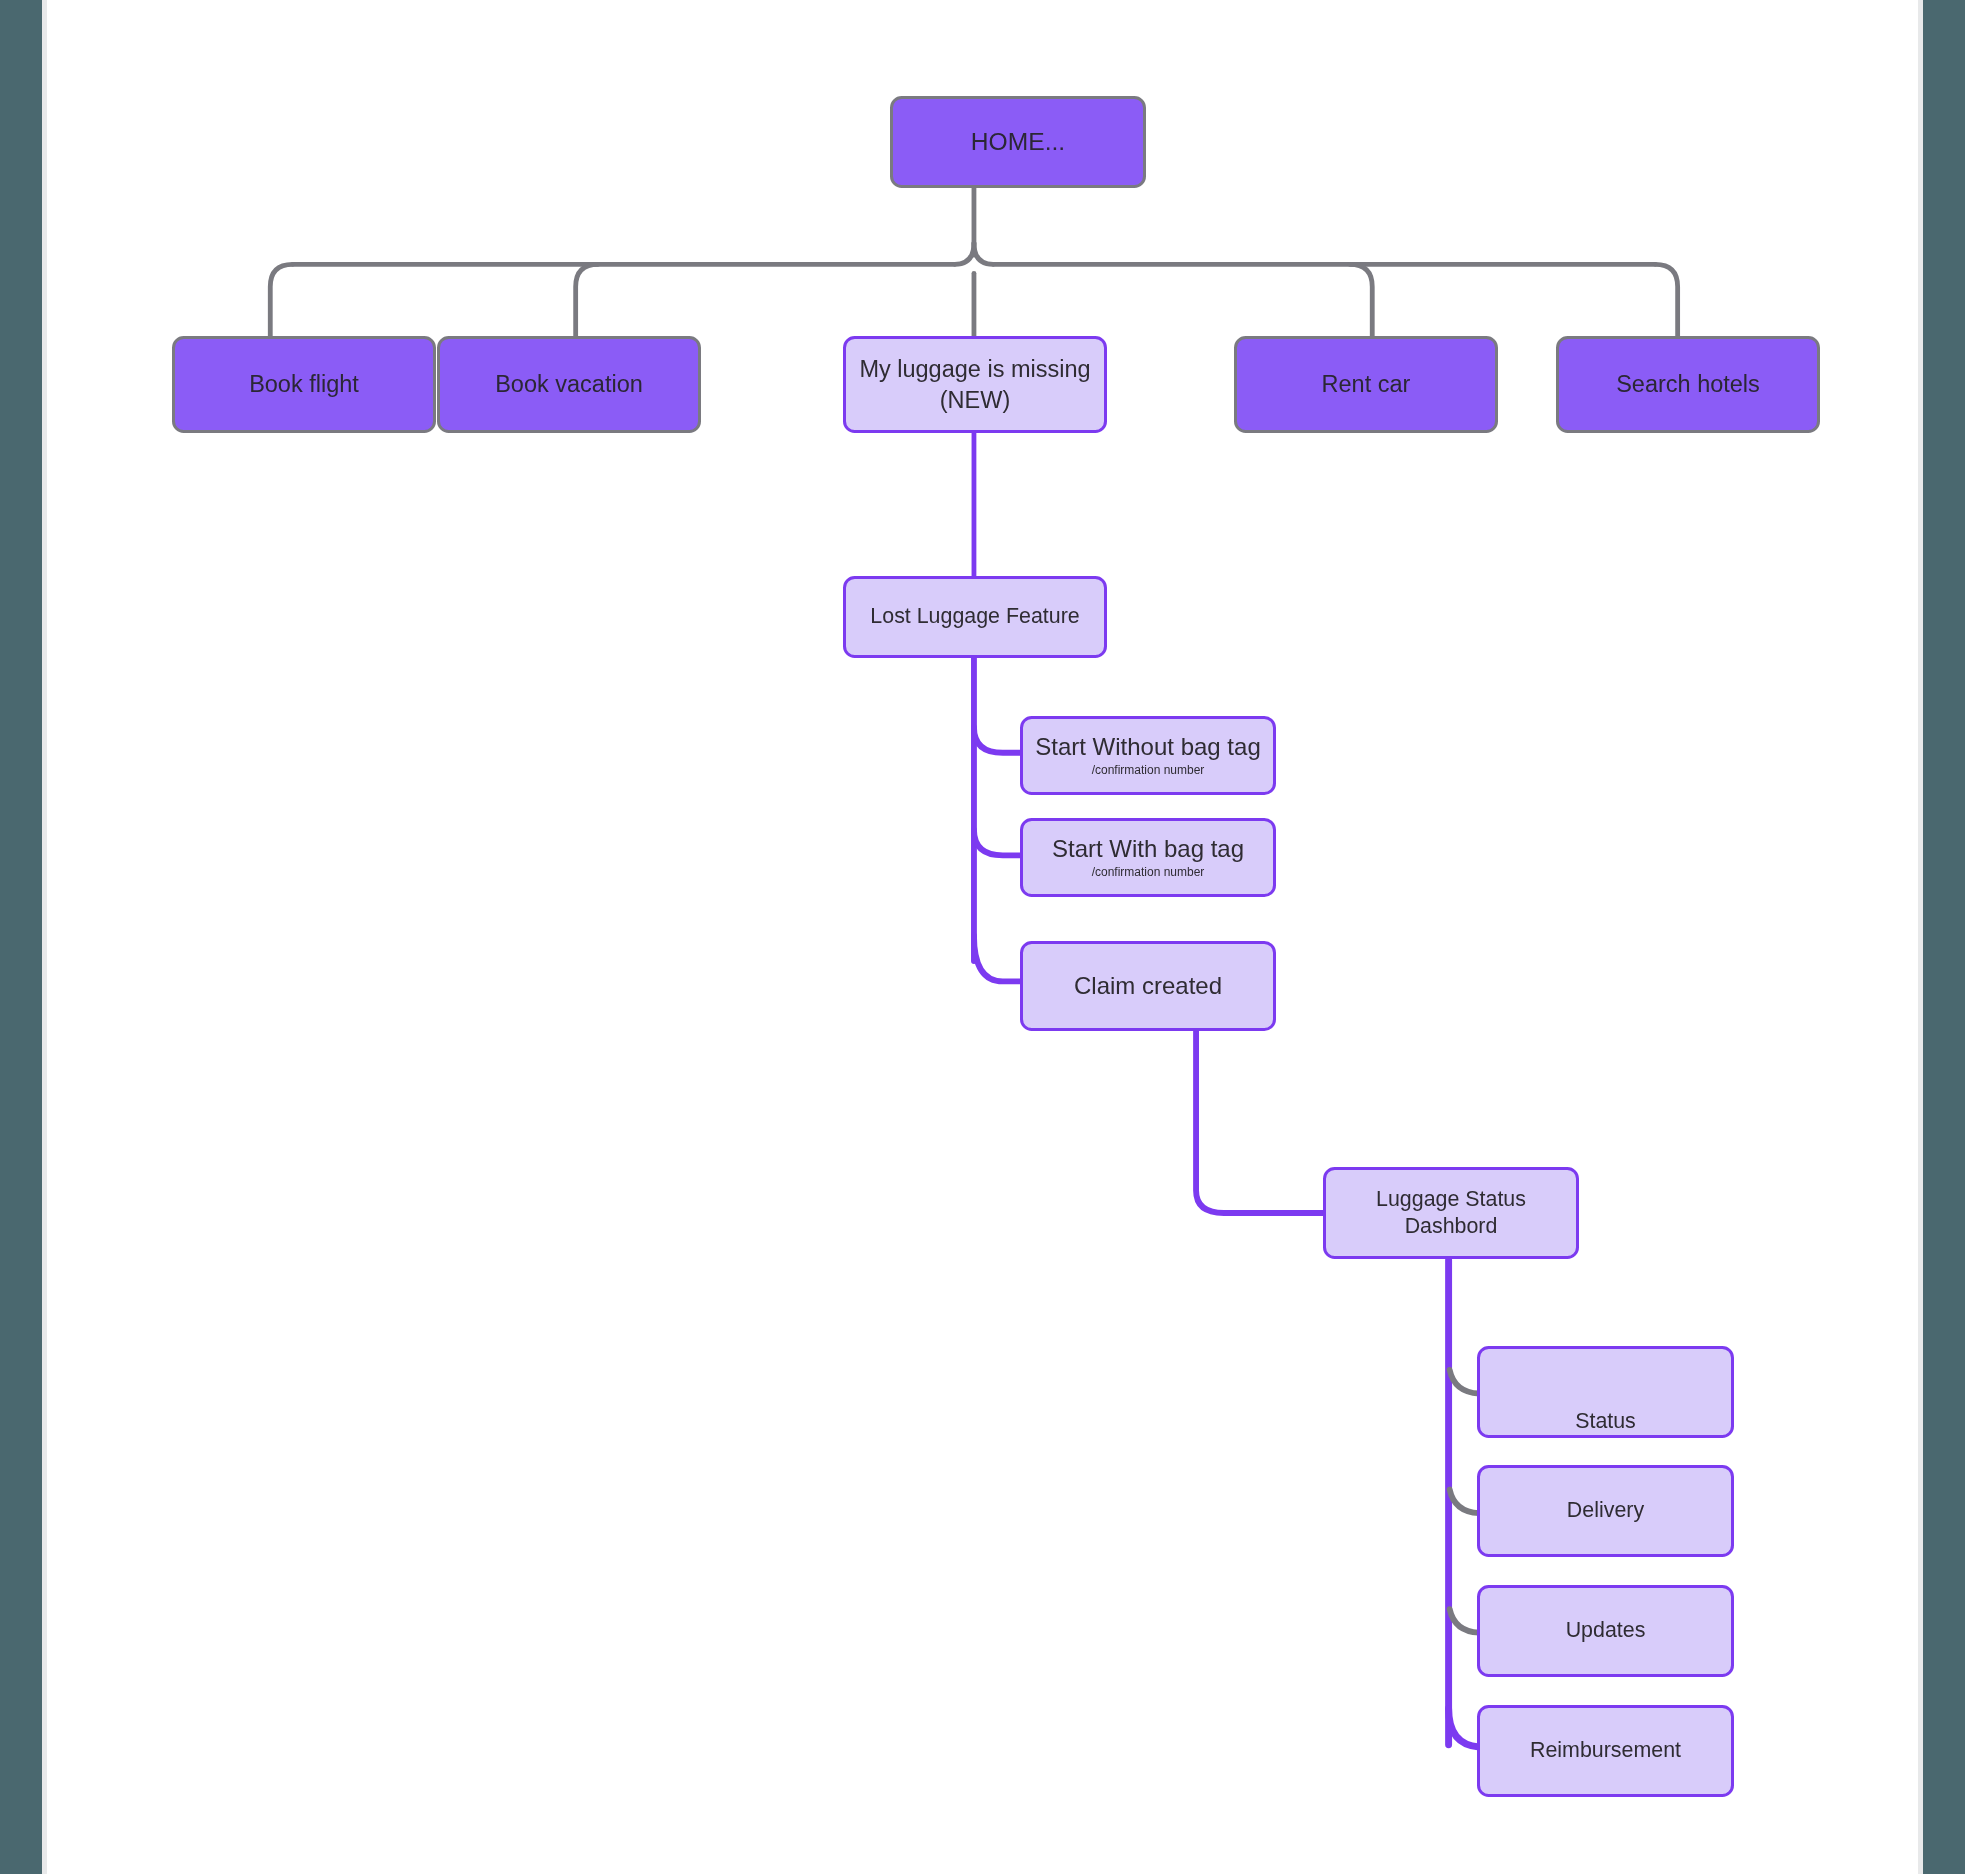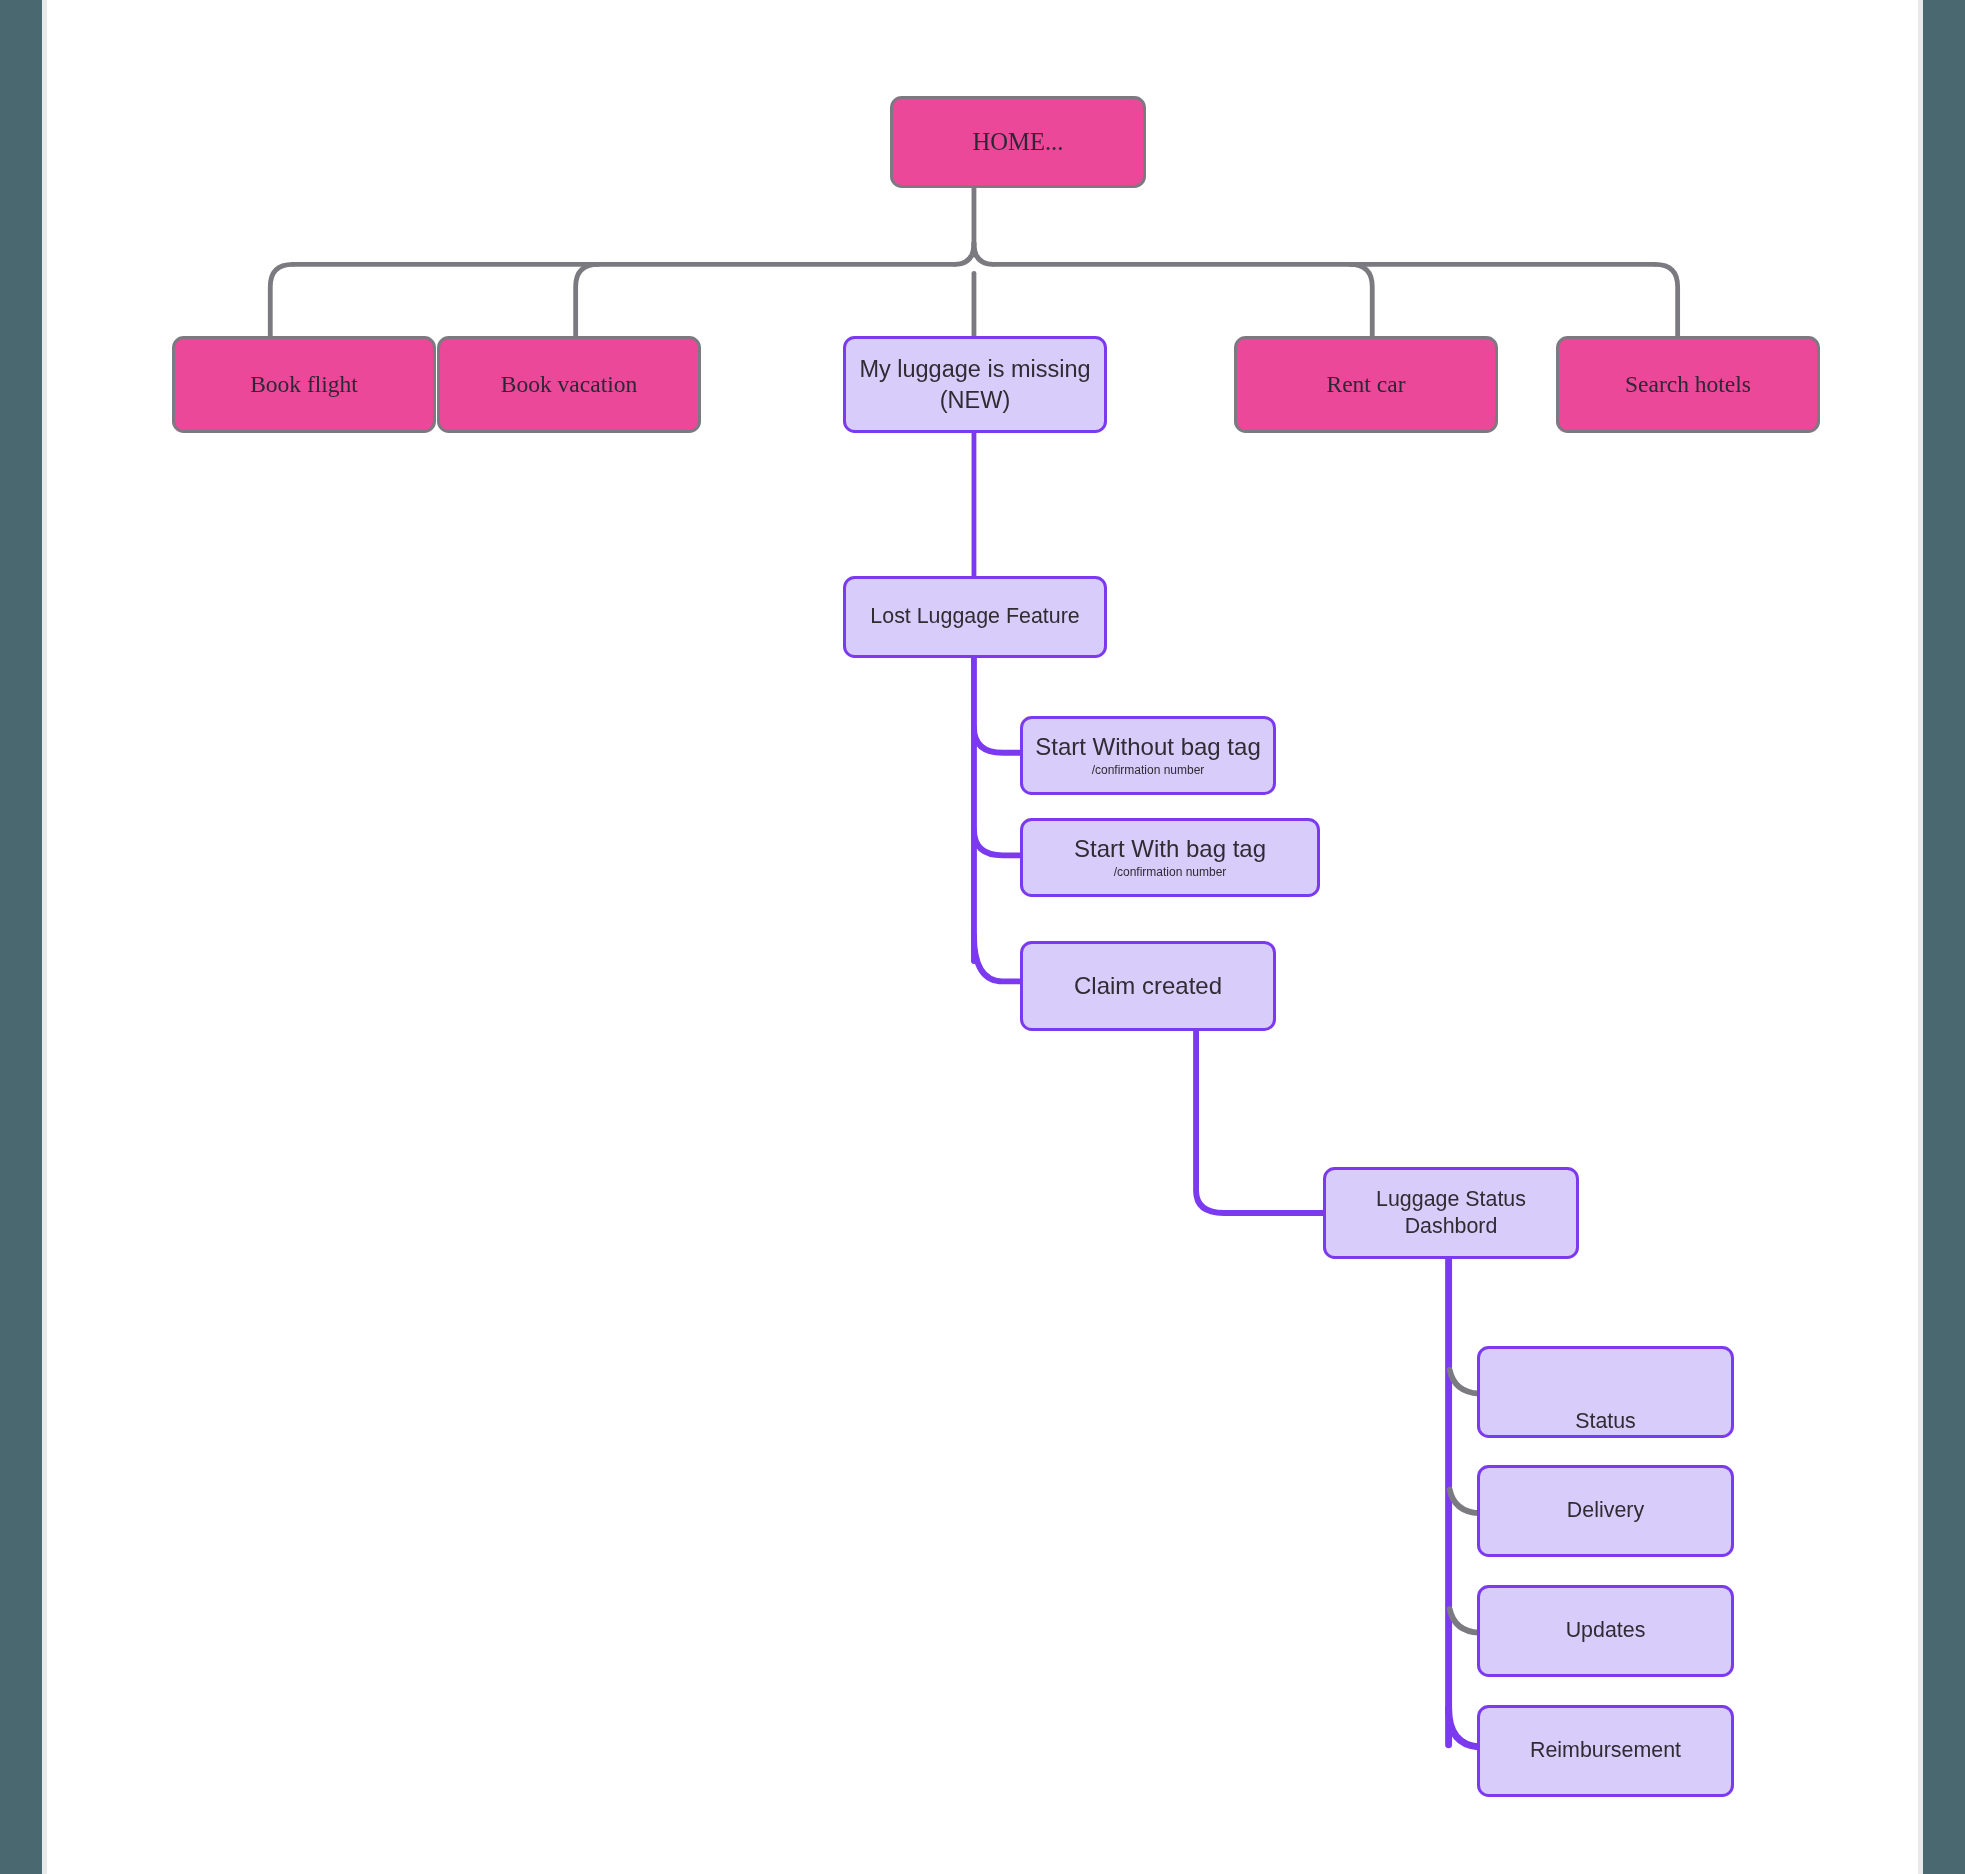--- a/index.html
+++ b/index.html
@@ -59,24 +59,23 @@
     box-sizing: border-box;
     display: flex;
     flex-direction: column;
     align-items: center;
     justify-content: center;
     border-radius: 11.7px;
     text-align: center;
     line-height: 1.28;
   }
   .node.plain {
-    background: #ec4899;
+    background: #8b5cf6;
     border: 3.7px solid #7A7A80;
     color: #2B2735;
-    font-family: Liberation Serif, serif;
   }
   .node.accent {
     background: #D8CCFA;
     border: 3.7px solid #7C3AF0;
     color: #2F2C33;
   }
   .node .title {
     display: block;
     white-space: pre-line;
   }
@@ -171,21 +170,21 @@
 
     <div class="node accent" style="left:796px; top:576px; width:264px; height:82px;">
       <span class="title t-lvl2">Lost Luggage Feature</span>
     </div>
 
     <div class="node accent" style="left:973px; top:716px; width:256px; height:79px;">
       <span class="title t-lvl3">Start Without bag tag</span>
       <span class="sub t-sub">/confirmation number</span>
     </div>
 
-    <div class="node accent" style="left:973px; top:818px; width:300px; height:79px;">
+    <div class="node accent" style="left:973px; top:818px; width:256px; height:79px;">
       <span class="title t-lvl3">Start With bag tag</span>
       <span class="sub t-sub">/confirmation number</span>
     </div>
 
     <div class="node accent" style="left:973px; top:941px; width:256px; height:90px;">
       <span class="title t-lvl3">Claim created</span>
     </div>
 
     <div class="node accent" style="left:1276px; top:1167px; width:256px; height:92px;">
       <span class="title t-lvl4">Luggage Status

